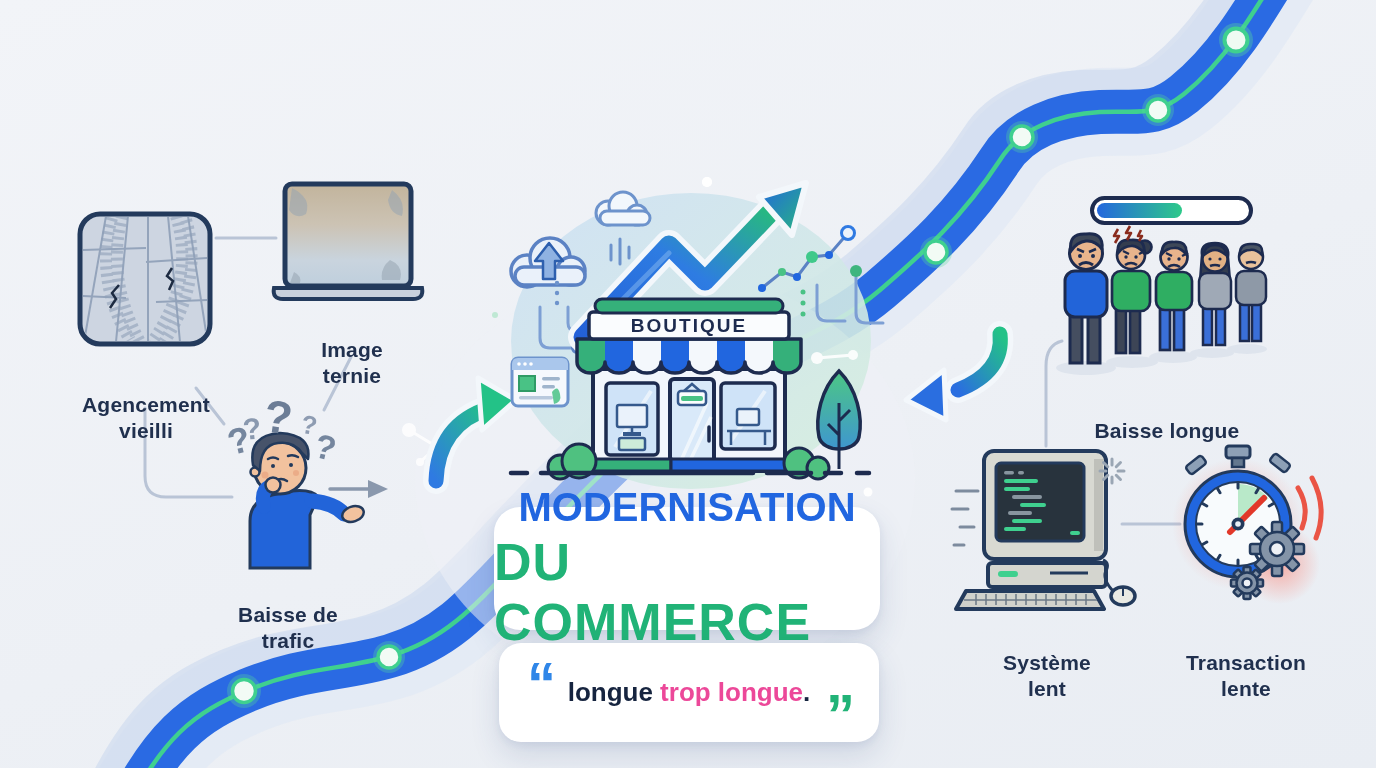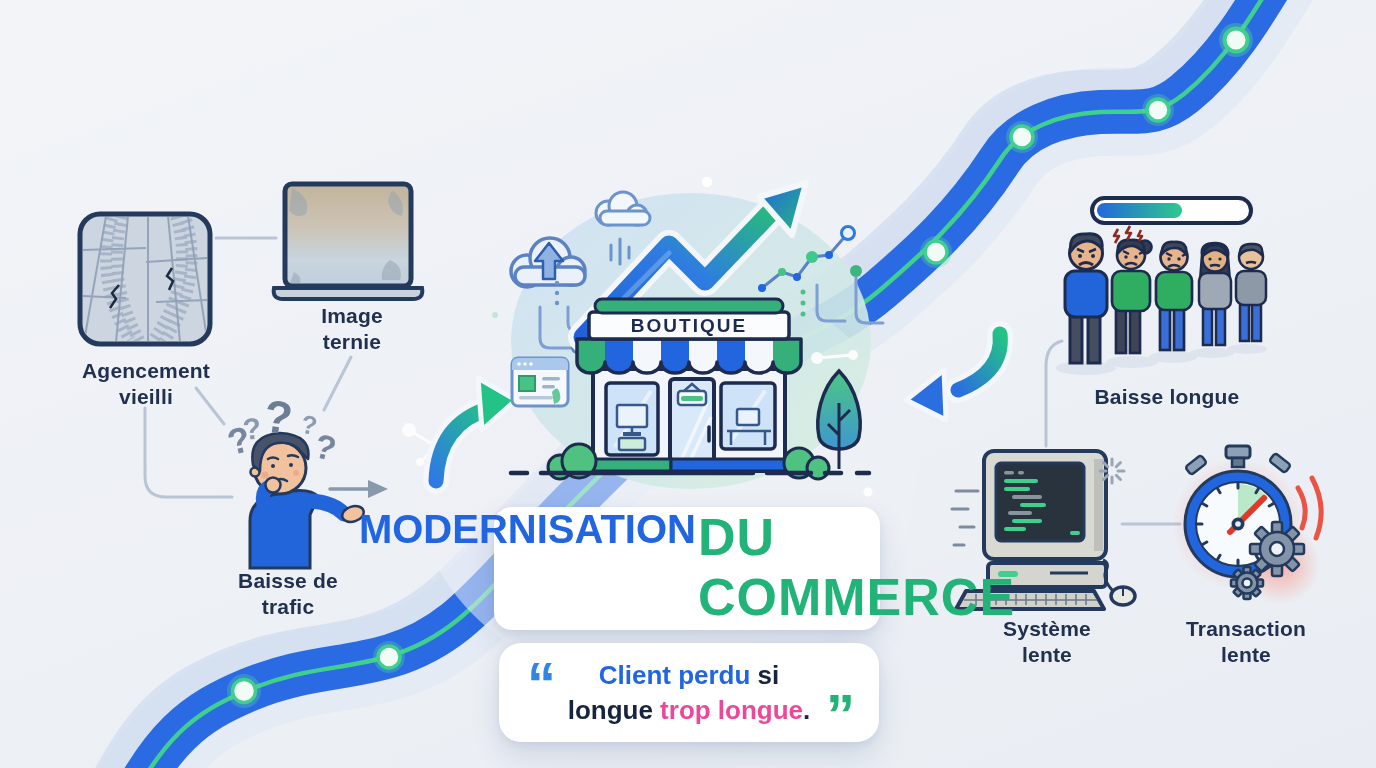--- a/index.html
+++ b/index.html
@@ -2,24 +2,24 @@
 <html><head>
 <meta charset="utf-8">
 <style>
   * { margin:0; padding:0; box-sizing:border-box; }
   html,body { width:1376px; height:768px; overflow:hidden; }
   body { font-family:"Liberation Sans", sans-serif; background:linear-gradient(160deg,#f2f4f8 0%,#edf0f5 55%,#e9edf3 100%); position:relative; }
   .stage { position:absolute; inset:0; width:1376px; height:768px; }
   .abs { position:absolute; }
   svg { display:block; overflow:visible; }
 
-  .label { color:#20304e; font-weight:bold; font-size:21px; line-height:1.22; text-align:center; white-space:pre-line; letter-spacing:.2px; }
+  .label { color:#20304e; font-weight:bold; font-size:21px; line-height:1.22; text-align:center; white-space:pre-line; letter-spacing:.2px;margin-top:34px; }
 
   .card { background:#ffffff; border-radius:26px; box-shadow:0 14px 30px rgba(40,70,130,.14), 0 3px 8px rgba(40,70,130,.08); }
-  .title-card { left:494px; top:507px; width:386px; height:123px; display:flex; flex-direction:row; justify-content:center; gap:2px;border-radius:18px; }
+  .title-card { left:494px; top:507px; width:386px; height:123px; display:flex; flex-direction:column; align-items:center; justify-content:center; gap:2px; }
   .title-line1 { color:#2166e0; font-size:40px; font-weight:bold; letter-spacing:0px; }
   .title-line2 { color:#21b377; font-size:52px; font-weight:bold; letter-spacing:1px; }
 
   .quote-card { left:499px; top:643px; width:380px; height:99px; border-radius:22px; display:flex; flex-direction:column; align-items:center; justify-content:center; line-height:1.32; position:absolute; }
   .quote-text { font-size:26px; font-weight:bold; text-align:center; }
   .q-blue { color:#2166e0; } .q-dark { color:#16243f; } .q-green { color:#ec4899; }
   .q-open { position:absolute; left:28px; top:2px; font-size:58px; font-weight:bold; color:#2f86e8; }
   .q-close { position:absolute; right:24px; bottom:-12px; font-size:58px; font-weight:bold; color:#21b377; }
 
   .progress-outer { left:1090px; top:196px; width:163px; height:29px; background:#ffffff; border:4px solid #1d2b4f; border-radius:15px; padding:3px; }
@@ -527,33 +527,30 @@
   </svg>
 
   <div class="abs label" style="left:66px;top:358px;width:160px">Agencement
 vieilli</div>
   <div class="abs label" style="left:292px;top:303px;width:120px">Image
 ternie</div>
   <div class="abs label" style="left:208px;top:568px;width:160px">Baisse de
 trafic</div>
   <div class="abs label" style="left:1077px;top:384px;width:180px">Baisse longue</div>
   <div class="abs label" style="left:980px;top:616px;width:134px">Système
-lente</div>
+lent</div>
   <div class="abs label" style="left:1163px;top:616px;width:166px">Transaction
 lente</div>
 
   <div class="abs card title-card">
     <div class="title-line1">MODERNISATION</div>
     <div class="title-line2">DU COMMERCE</div>
   </div>
 
   <div class="card quote-card">
     <span class="q-open">“</span>
-    <div class="quote-text">
-      <span class="q-blue">Client perdu</span><span class="q-dark"> si</span>
-    </div>
     <div class="quote-text">
       <span class="q-dark">longue </span><span class="q-green">trop longue</span><span class="q-dark">.</span>
     </div>
     <span class="q-close">”</span>
   </div>
 
 </div>
 
 </body></html>

